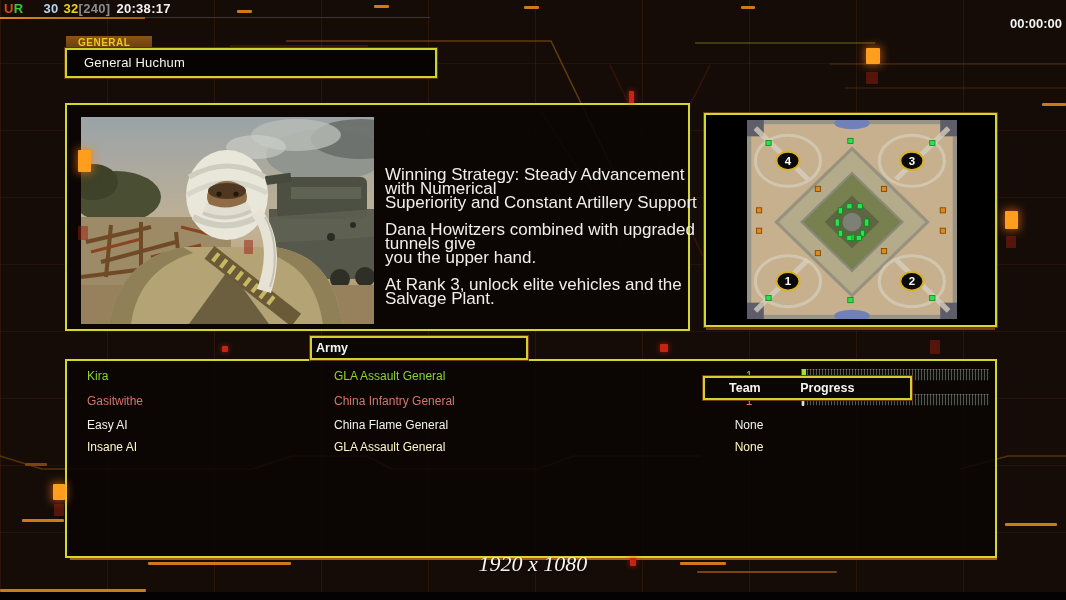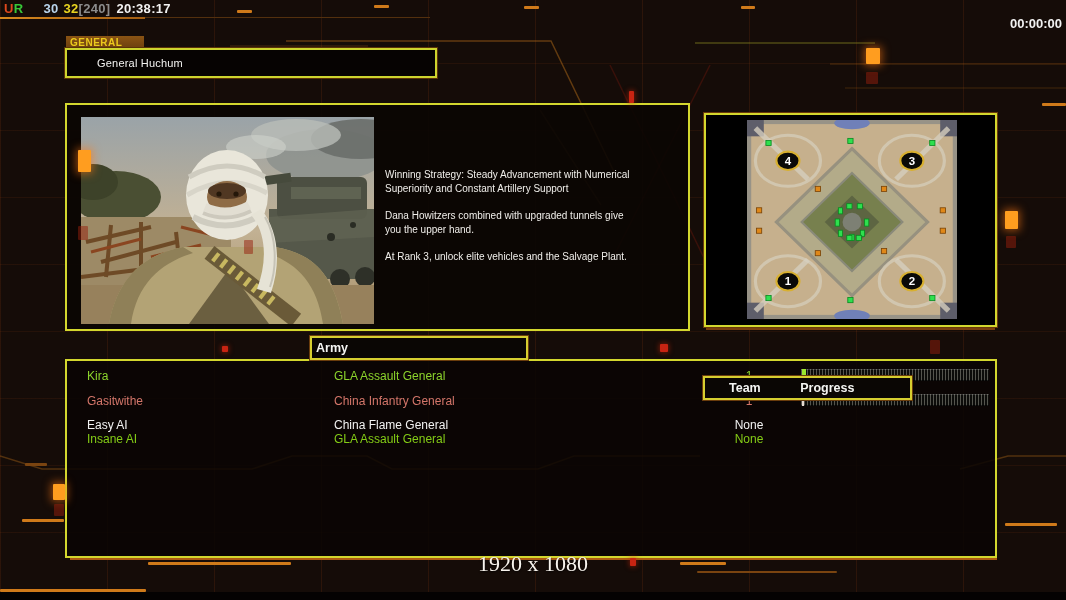--- a/index.html
+++ b/index.html
@@ -29,32 +29,32 @@
   .gentool .u{color:#e0481c}.gentool .r{color:#38c838}
   .gentool .v1{color:#b8d4ec;margin-left:20px}.gentool .v2{color:#e8d420;margin-left:5px}
   .gentool .fps{color:#8c8c8c}.gentool .clock{color:#f2f2f2;margin-left:6px}
   .gentool-underline{position:absolute;left:0;top:17px;width:145px;height:2px;background:linear-gradient(90deg,#d88a1e,#a35d12);z-index:6;}
   .gentool-underline2{position:absolute;left:145px;top:17px;width:285px;height:1px;background:#53300e;z-index:6;}
   .match-timer{position:absolute;right:4px;top:16px;z-index:6;font-size:13px;font-weight:bold;color:#f2f2f2;}
 
   
   .general-tab{position:absolute;left:66px;top:36px;width:74px;height:13px;z-index:6;
     background:linear-gradient(180deg,#8a5414,#6b3e0e);color:#ecc91c;font-size:10px;font-weight:bold;
-    letter-spacing:.5px;line-height:13px;padding-left:4px;}
+    letter-spacing:.5px;line-height:13px;padding-left:12px;}
   .name-box{position:absolute;left:65px;top:48px;width:372px;height:30px;z-index:6;box-sizing:border-box;
     background:#060302;border:2px solid #cdd42e;box-shadow:0 0 0 1px #5a3208;}
-  .name-box span{display:block;color:#f4f4f2;font-size:11px;line-height:26px;padding-left:30px;letter-spacing:.2px;}
+  .name-box span{display:block;color:#f4f4f2;font-size:13px;line-height:26px;padding-left:17px;letter-spacing:.2px;}
 
   
   .panel{position:absolute;box-sizing:border-box;border:2px solid #d3d72e;background:rgba(10,6,3,.9);z-index:2;}
   .left-panel{left:65px;top:103px;width:625px;height:228px;}
   .map-panel{left:704px;top:113px;width:293px;height:214px;background:#000;box-shadow:0 0 0 1px #69380c;}
   .big-panel{left:65px;top:359px;width:932px;height:199px;background:rgba(9,5,3,.85);}
   .portrait{position:absolute;left:14px;top:12px;width:293px;height:207px;}
-  .strategy{position:absolute;left:318px;top:63px;width:314px;color:#f0eeea;font-size:10px;line-height:14px;}
+  .strategy{position:absolute;left:318px;top:63px;width:314px;color:#f0eeea;font-size:17px;line-height:14px;}
   .strategy p{margin:0 0 13px 0;white-space:pre-line;}
   .map-img{position:absolute;left:41px;top:5px;width:210px;height:199px;}
 
   
   .hdr{position:absolute;top:336px;height:24px;z-index:6;box-sizing:border-box;background:#0a0604;
     border:2px solid #d6ce30;box-shadow:0 0 0 1px #6a3c0c;color:#f4f4f2;font-size:12.5px;font-weight:bold;line-height:20px;}
   .hdr-name{left:65px;width:155px;padding-left:17px;}
   .hdr-army{left:310px;width:218px;padding-left:4px;}
   .hdr-teamprog{left:703px;width:209px;padding-left:24px;margin-top:40px;}
   .hdr-teamprog .prog-label{margin-left:36px;}
@@ -66,21 +66,21 @@
   .row .p-team{position:absolute;left:638px;width:88px;text-align:center;line-height:24px;}
   .pbar{position:absolute;left:734px;top:5px;width:188px;height:12px;
     background:repeating-linear-gradient(90deg,#55554e 0 1px,#0c0c0a 1px 3px);
     box-shadow:inset 0 1px 0 rgba(255,255,255,.16), inset 0 -1px 0 rgba(0,0,0,.6);}
   .pbar .tick{position:absolute;left:1px;top:0;height:100%;}
 
   .underline-orange{position:absolute;left:70px;top:558px;width:927px;height:2px;background:#ad5a12;z-index:3;}
   .map-underline{position:absolute;left:706px;top:328px;width:289px;height:2px;background:#7c3f0e;z-index:3;}
 
   .resolution{position:absolute;left:0;top:551px;width:100%;text-align:center;z-index:7;
-    font-family:"Liberation Serif", serif;font-size:22px;color:#f8f4ee;text-shadow:0 1px 2px rgba(0,0,0,.8);}
+    font-family:"Liberation Serif", serif;font-size:22px;color:#f8f4ee;text-shadow:0 1px 2px rgba(0,0,0,.8);font-style:italic;}
   .bottom-bar{position:absolute;left:0;top:592px;width:100%;height:8px;background:#040202;z-index:6;}
 </style>
 </head>
 <body>
 
 <div class="stage">
 
   <div class="grid"></div>
 
   <svg class="traces" width="1066" height="600" viewBox="0 0 1066 600">
@@ -327,21 +327,21 @@
         <span class="p-team">1</span>
         <div class="pbar">
           <div class="tick" style="width: 2px; background: rgb(230, 218, 210);"></div>
         </div>
       </div>
       <div class="row" style="top: 52px; color: rgb(242, 242, 242);">
         <span class="p-name">Easy AI</span>
         <span class="p-army">China Flame General</span>
         <span class="p-team">None</span>
       </div>
-      <div class="row" style="top: 66px; color: #84cc16;">
+      <div class="row" style="top: 74px; color: #fef9c3;">
         <span class="p-name">Insane AI</span>
         <span class="p-army">GLA Assault General</span>
         <span class="p-team">None</span>
       </div>
     </div>
   <div class="underline-orange"></div>
 
   <div class="resolution">1920 x 1080</div>
   <div class="bottom-bar"></div>
 </div>

